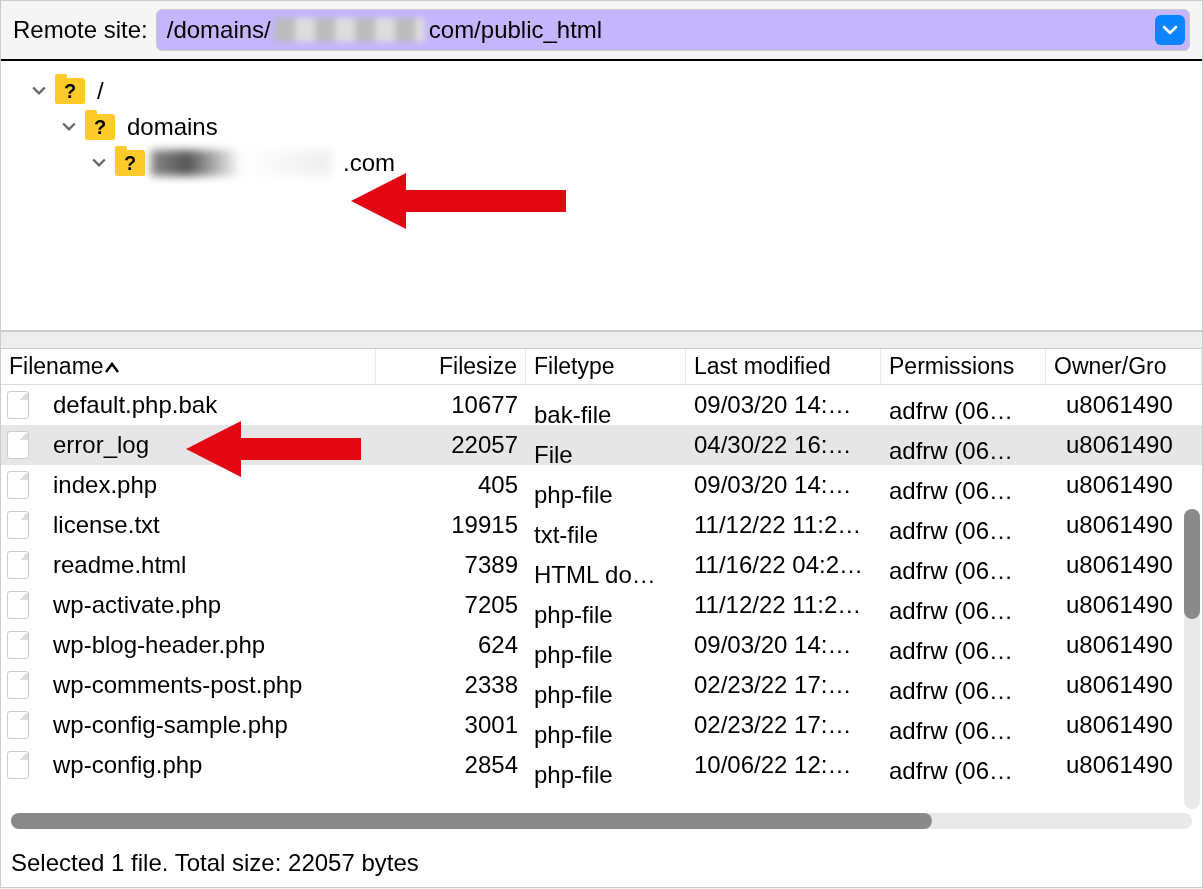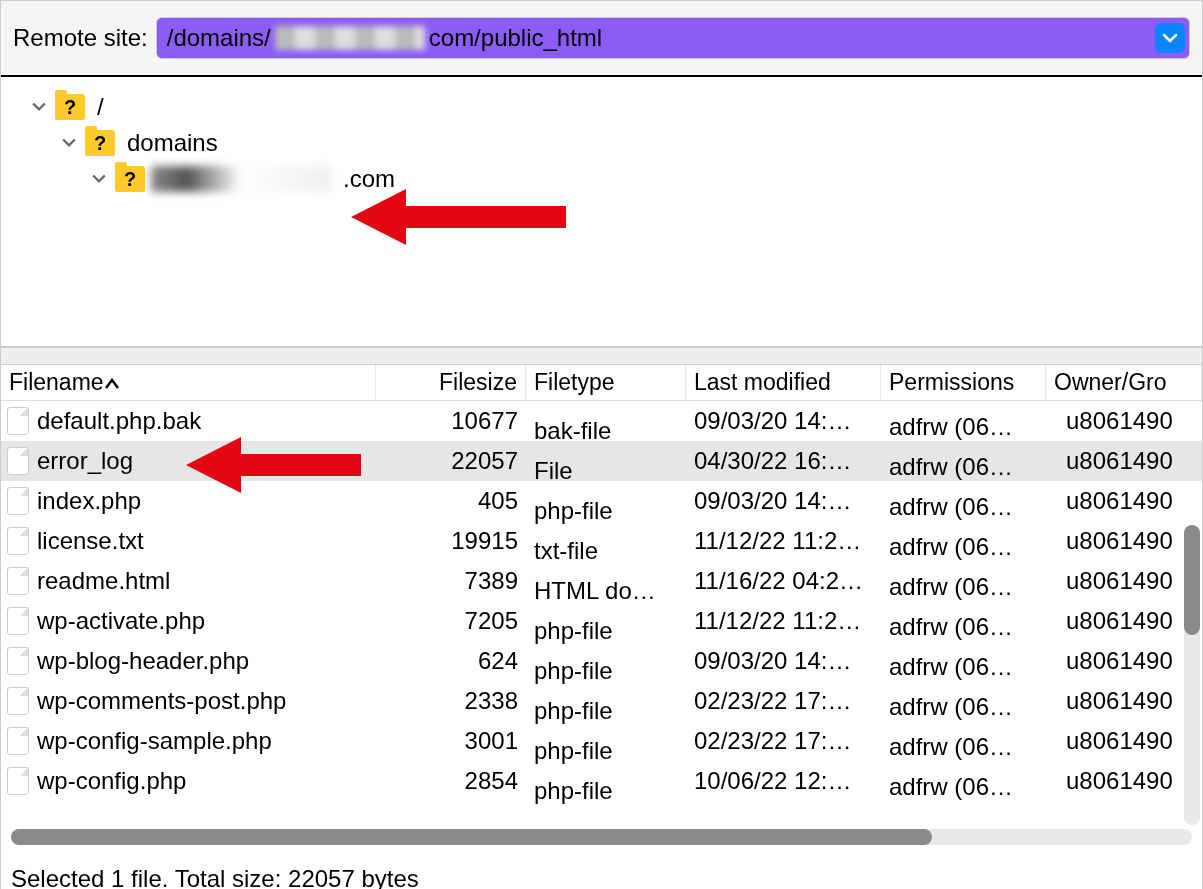--- a/index.html
+++ b/index.html
@@ -11,29 +11,29 @@
       overflow: hidden;
     }
     .panel {
       background: #f5f5f5;
       border: 1px solid #ccc;
     }
     
     .address-bar {
       display: flex;
       align-items: center;
-      padding: 16px 12px;
+      padding: 8px 12px;
       gap: 8px;
       border-bottom: 2px solid #000;
     }
     .address-input-wrap {
       flex: 1;
       display: flex;
       align-items: center;
-      background: #8b5cf6;
+      background: #c4b5fd;
       border: 1px solid #ccc;
       border-radius: 6px;
       padding: 4px 4px 4px 10px;
       height: 42px;
     }
     .redacted-inline {
       display: inline-block;
       width: 150px;
       height: 24px;
       background: repeating-linear-gradient(90deg,#bbb,#bbb 20px,#ddd 20px,#ddd 40px);
@@ -152,21 +152,21 @@
     .col-own  { flex:1; }
 
     .row {
       display:flex;
       align-items:center;
       height: 40px;
       font-size: 24px;
     }
     .row.selected { background:#e6e6e6; }
     .cell { padding: 0 8px; overflow:hidden; white-space:nowrap; }
-    .cell-name { width: 375px; display:flex; align-items:center; gap:8px; padding-left:6px;}
+    .cell-name { width: 375px; display:flex; align-items:center; gap:24px; padding-left:6px;}
     .cell-size { width: 150px; text-align:right; }
     .cell-type { width: 160px; margin-top: 20px; }
     .cell-mod  { width: 195px; }
     .cell-perm { width: 165px; margin-top: 12px; }
     .cell-own  { flex:1;margin-left:12px; }
     .file-ico {
       width: 22px; height: 28px;
       border:1px solid #ccc;
       border-radius: 3px;
       background:#fff;

